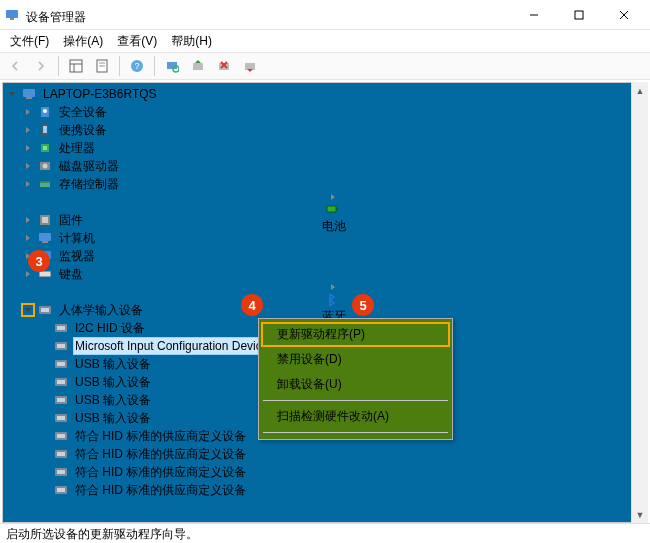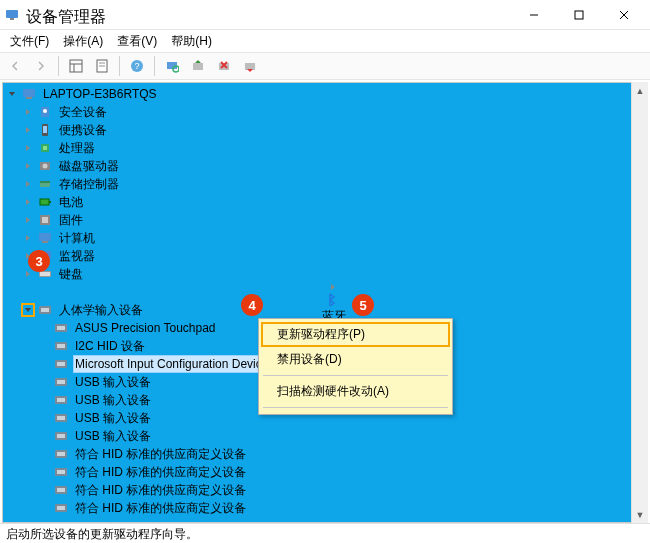--- a/index.html
+++ b/index.html
@@ -15,55 +15,55 @@
     position: relative;
   }
   .titlebar {
     height: 30px;
     display: flex;
     align-items: center;
     padding: 0 4px;
     border-bottom: 1px solid #e5e5e5;
   }
   .titlebar .appicon { width:16px; height:16px; margin-right:6px; display:flex; align-items:center; justify-content:center; }
-  .titlebar .title { flex:1; font-size:16px;margin-top:6px; }
+  .titlebar .title { flex:1; font-size:12px;margin-top:6px; }
   .winbtns { display:flex; }
   .winbtn { width:45px; height:30px; display:flex; align-items:center; justify-content:center; }
   .menubar {
     height:22px; display:flex; align-items:center; padding:0 4px; gap:2px;
   }
   .menuitem { padding:2px 6px; }
   .toolbar {
     height:28px; display:flex; align-items:center; padding:0 4px; gap:4px;
     border-top:1px solid #e5e5e5; border-bottom:1px solid #e5e5e5;
     background:#fafafa;
   }
   .tbtn { width:22px; height:22px; display:flex; align-items:center; justify-content:center; opacity:0.9; }
   .tbtn.disabled { opacity:0.35; }
   .tsep { width:1px; height:20px; background:#d0d0d0; margin:0 2px; }
   .treewrap {
     position:absolute; top:82px; bottom:20px; left:2px; right:2px;
-    border:1px solid #c8c8c8; overflow:auto; background:#0ea5e9;
+    border:1px solid #c8c8c8; overflow:auto; background:#0369a1;
   }
   .tree { padding:2px 0 2px 2px; }
   .row { display:flex; align-items:center; height:18px; line-height:18px; }
   .toggle { width:14px; height:14px; display:flex; align-items:center; justify-content:center; margin-right:2px; cursor:pointer; color:#666; font-size:10px;}
   .toggle.empty { visibility:hidden; }
   .nicon { width:16px; height:16px; margin-right:4px; display:flex; align-items:center; justify-content:center; }
   .label { padding:0 2px; }
   .label.selected { background:#cce8ff; border:1px solid #99d1ff; padding:0 1px; line-height:16px; height:18px; }
   .hl-expand { border:2px solid #f6a800; }
   .badge {
     position:absolute; width:22px; height:22px; border-radius:50%;
     background:#e8380d; color:#fff; font-weight:bold; font-size:13px;
     display:flex; align-items:center; justify-content:center;
     z-index:50;
   }
   .ctxmenu {
-    position:absolute; background:#fef9c3; border:1px solid #b0b0b0;
+    position:absolute; background:#4d7c0f; border:1px solid #b0b0b0;
     box-shadow:2px 2px 4px rgba(0,0,0,0.25);
     padding:3px 2px; z-index:40; width:195px;
   }
   .ctxitem { padding:4px 10px 4px 16px; font-size:12px; }
   .ctxsep { height:1px; background:#c8c8c8; margin:3px 2px; }
   .ctxitem.highlight { border:2px solid #f6a800; padding:2px 8px 2px 14px; }
   .statusbar {
     position:absolute; bottom:0; left:0; right:0; height:20px;
     border-top:1px solid #e0e0e0; padding:2px 6px; font-size:12px;
     background:#fff;
@@ -253,21 +253,21 @@
           </svg>
         </span>
         <span class="nicon">
           <svg width="16" height="16">
             <rect x="3" y="5" width="10" height="6" fill="#5a8"></rect>
             <rect x="3" y="5" width="10" height="2" fill="#385"></rect>
           </svg>
         </span>
         <span class="label">存储控制器</span>
       </div>
-      <div class="row" style="padding-left: 16px;">
+      <div class="row" style="padding-left: 16px; flex-direction: column;">
         <span class="toggle">
           <svg width="8" height="8">
             <path d="M2 1 L6 4 L2 7 Z" fill="#888"></path>
           </svg>
         </span>
         <span class="nicon">
           <svg width="16" height="16">
             <rect x="3" y="5" width="9" height="6" fill="#3a3" stroke="#060"></rect>
             <rect x="12" y="7" width="2" height="2" fill="#060"></rect>
           </svg>
@@ -349,30 +349,20 @@
             <path d="M1 2 L7 2 L4 6 Z" fill="#444"></path>
           </svg>
         </span>
         <span class="nicon">
           <svg width="16" height="16">
             <rect x="2" y="4" width="12" height="8" rx="1" fill="#7a8a99"></rect>
             <rect x="4" y="6" width="8" height="4" fill="#c8d2db"></rect>
           </svg>
         </span>
         <span class="label">人体学输入设备</span>
-      </div>
-      <div class="row" style="padding-left: 32px;">
-        <span class="toggle empty"></span>
-        <span class="nicon">
-          <svg width="16" height="16">
-            <rect x="2" y="4" width="12" height="8" rx="1" fill="#7a8a99"></rect>
-            <rect x="4" y="6" width="8" height="4" fill="#c8d2db"></rect>
-          </svg>
-        </span>
-        <span class="label">ASUS Precision Touchpad</span>
       </div>
       <div class="row" style="padding-left: 32px;">
         <span class="toggle empty"></span>
         <span class="nicon">
           <svg width="16" height="16">
             <rect x="2" y="4" width="12" height="8" rx="1" fill="#7a8a99"></rect>
             <rect x="4" y="6" width="8" height="4" fill="#c8d2db"></rect>
           </svg>
         </span>
         <span class="label">I2C HID 设备</span>
@@ -475,20 +465,21 @@
   <div class="scrollbtn dn">▼</div>
 </div>
 
 <div class="badge" style="top:250px; left:28px;">3</div>
 <div class="badge" style="top:294px; left:241px;">4</div>
 <div class="badge" style="top:294px; left:352px;">5</div>
 
 <div class="ctxmenu" style="top:318px; left:258px;">
   <div class="ctxitem highlight">更新驱动程序(P)</div>
   <div class="ctxitem">禁用设备(D)</div>
+  <div class="ctxitem">卸载设备(U)</div>
   <div class="ctxsep"></div>
   <div class="ctxitem">扫描检测硬件改动(A)</div>
   <div class="ctxsep"></div>
 </div>
 
 <div class="statusbar">
   <span>启动所选设备的更新驱动程序向导。</span>
 </div>
 
 </body></html>

